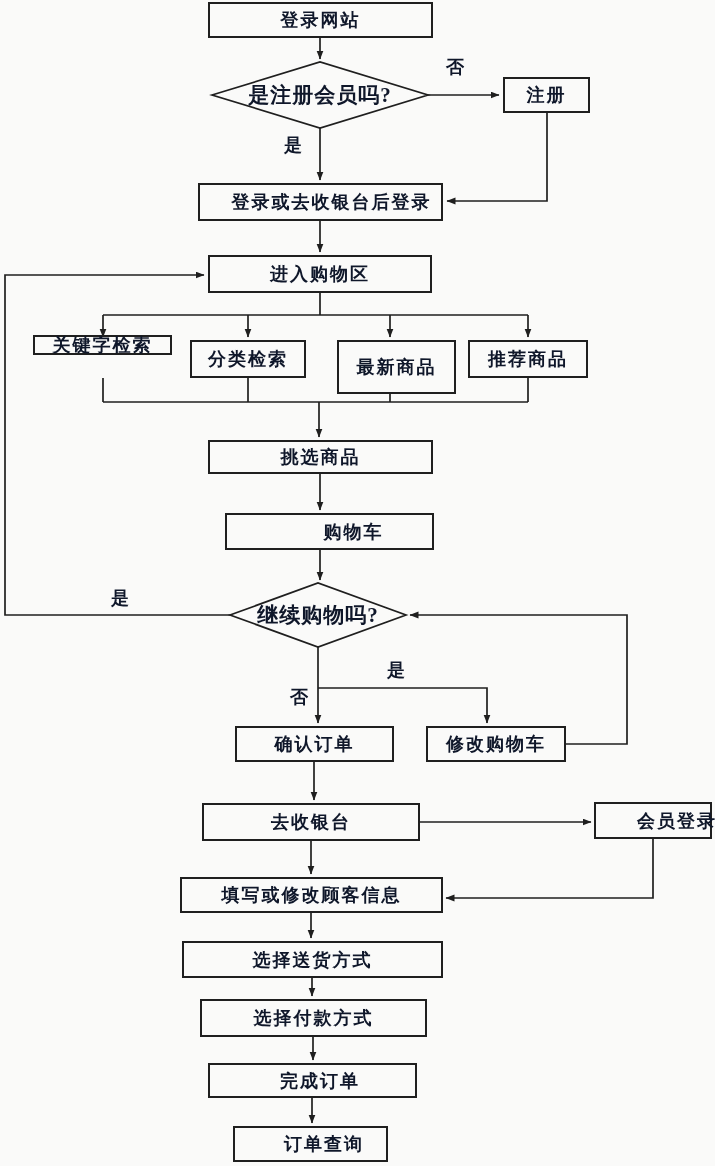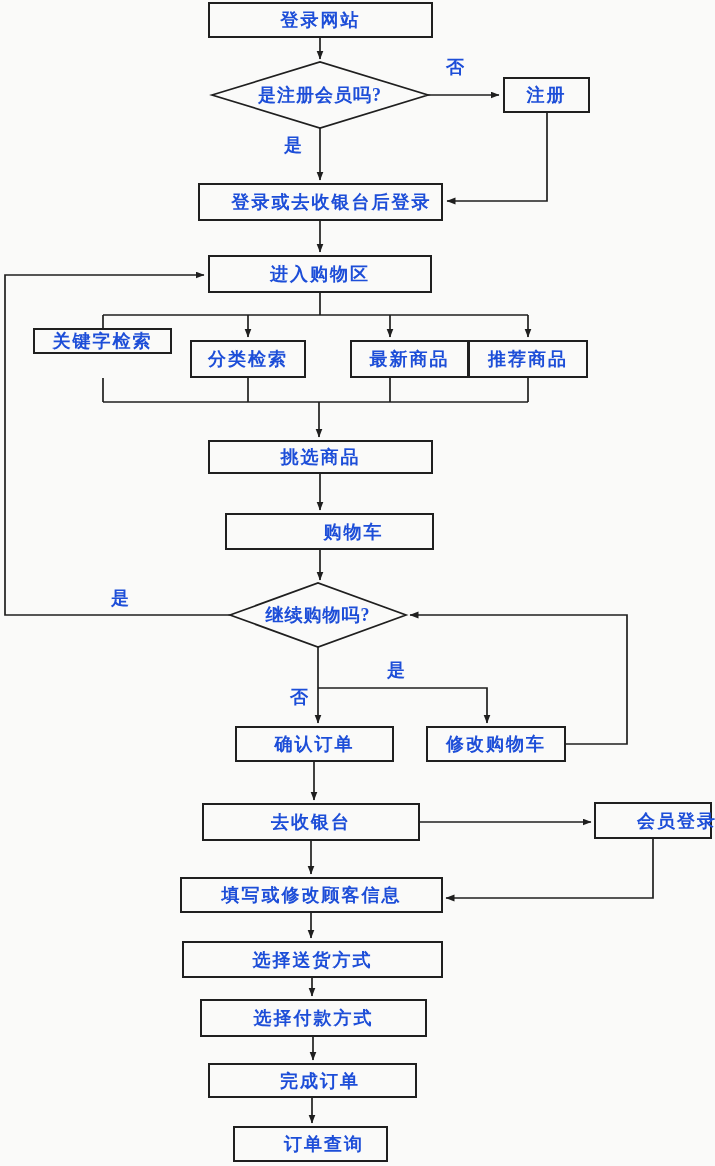--- a/index.html
+++ b/index.html
@@ -1,37 +1,37 @@
 <!DOCTYPE html>
 <html><head>
 <meta charset="utf-8">
 <style>
   html,body{margin:0;padding:0;background:#e8e8e8;}
   #stage{
     position:relative;
     width:715px;height:1166px;
     background:#fafaf9;
     font-family:"Liberation Serif","DejaVu Serif",serif;
-    color:#1d4ed8;
+    color:#0f172a;
     overflow:hidden;
   }
   #connectors{position:absolute;left:0;top:0;width:715px;height:1166px;}
   .node{
     position:absolute;
     border:2px solid #1f1f1f;
     background:#fafaf9;
     display:flex;align-items:center;justify-content:center;
     font-size:18px;font-weight:600;letter-spacing:2px;
     box-sizing:border-box;
     white-space:nowrap;
   }
   .dlabel{
     position:absolute;
     display:flex;align-items:center;justify-content:center;
-    font-size:18px;font-weight:600;letter-spacing:1px;
+    font-size:21px;font-weight:600;letter-spacing:1px;
     white-space:nowrap;
   }
   .elabel{
     position:absolute;
     font-size:18px;font-weight:600;
     line-height:1;
   }
 </style>
 </head>
 <body>
@@ -77,23 +77,23 @@
       <path marker-end="url(#arr)" d="M312 978 V996"></path>
       <path marker-end="url(#arr)" d="M313 1037 V1060"></path>
       <path marker-end="url(#arr)" d="M312 1098 V1123"></path>
     </g>
   </svg>
 
   <div class="node" style="left:208px;top:2px;width:225px;height:36px;">登录网站</div>
   <div class="node" style="left:503px;top:77px;width:87px;height:36px;">注册</div>
   <div class="node" style="left:198px;top:183px;width:245px;height:38px;padding-left:22px;">登录或去收银台后登录</div>
   <div class="node" style="left:208px;top:255px;width:224px;height:38px;">进入购物区</div>
-  <div class="node" style="left:33px;top:328px;width:139px;height:26px;">关键字检索</div>
+  <div class="node" style="left:33px;top:335px;width:139px;height:20px;">关键字检索</div>
   <div class="node" style="left:190px;top:340px;width:116px;height:38px;">分类检索</div>
-  <div class="node" style="left:350px;top:340px;width:119px;height:38px;">最新商品</div>
+  <div class="node" style="left:337px;top:340px;width:119px;height:54px;">最新商品</div>
   <div class="node" style="left:468px;top:340px;width:120px;height:38px;">推荐商品</div>
   <div class="node" style="left:208px;top:440px;width:225px;height:34px;">挑选商品</div>
   <div class="node" style="left:225px;top:513px;width:209px;height:37px;padding-left:48px;">购物车</div>
   <div class="node" style="left:235px;top:726px;width:159px;height:36px;">确认订单</div>
   <div class="node" style="left:417px;top:726px;width:140px;height:36px;margin-left:9px;">修改购物车</div>
   <div class="node" style="left:202px;top:803px;width:218px;height:38px;">去收银台</div>
   <div class="node" style="left:594px;top:802px;width:118px;height:37px;padding-left:48px;">会员登录</div>
   <div class="node" style="left:180px;top:877px;width:263px;height:36px;">填写或修改顾客信息</div>
   <div class="node" style="left:182px;top:941px;width:261px;height:37px;text-align:right;">选择送货方式</div>
   <div class="node" style="left:200px;top:999px;width:227px;height:38px;">选择付款方式</div>

